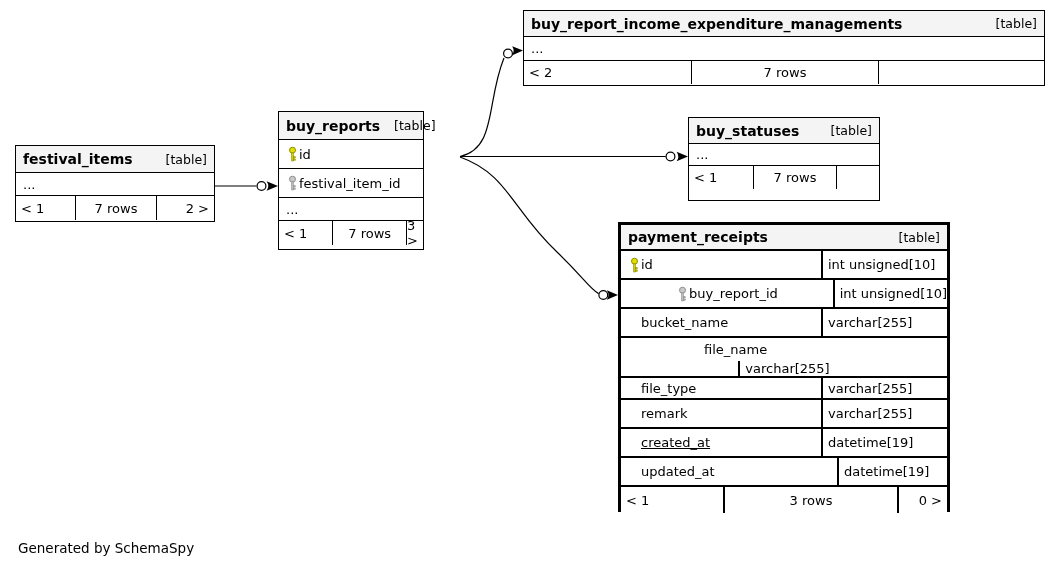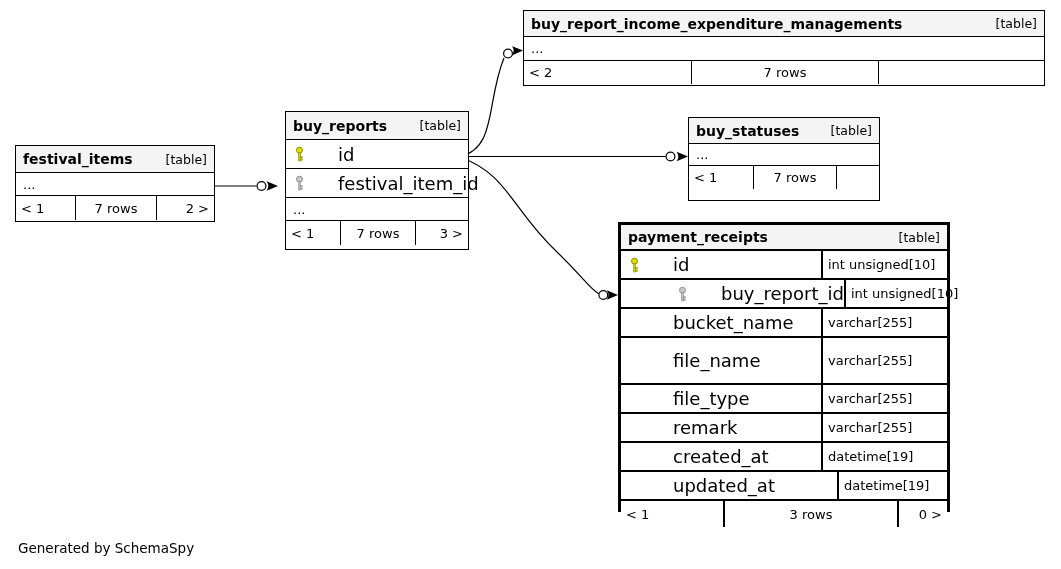--- a/index.html
+++ b/index.html
@@ -14,21 +14,21 @@
             border-bottom:1.5px solid #000;padding:0 7px;box-sizing:border-box;}
   .heavy .t-header{border-bottom:2px solid #000;}
   .t-name{font-weight:bold;font-size:14px;white-space:nowrap;}
   .t-tag{font-size:12.5px;white-space:nowrap;margin-left:14px;}
 
   .t-row{display:flex;align-items:center;box-sizing:border-box;border-bottom:1.5px solid #000;background:#fff;}
   .heavy .t-row{border-bottom:2px solid #000;}
   .t-row:last-of-type{border-bottom:none;}
   .col-name-cell{display:flex;align-items:center;box-sizing:border-box;height:100%;}
   .key-slot{width:20px;display:inline-flex;justify-content:flex-start;padding-left:8px;box-sizing:border-box;flex:none;}
-  .col-name{font-size:18px;white-space:nowrap;margin-left:32px;}
+  .col-name{font-size:13px;white-space:nowrap;}
   .col-type-cell{box-sizing:border-box;height:100%;display:flex;align-items:center;border-left:2px solid #000;
                  padding-left:5px;font-size:13px;white-space:nowrap;flex:1;}
   .ellipsis-row{font-size:13px;padding-left:7px;}
 
   .t-footer{display:flex;box-sizing:border-box;background:#fff;}
   .f-cell{display:flex;align-items:center;box-sizing:border-box;font-size:13px;height:100%;}
   .f-cell + .f-cell{border-left:1.5px solid #000;}
   .heavy .f-cell + .f-cell{border-left:2px solid #000;}
   .f-left{justify-content:flex-start;padding-left:5px;}
   .f-center{justify-content:center;}
@@ -86,21 +86,21 @@
       <span class="t-tag">[table]</span>
     </div>
     <div class="t-row ellipsis-row" style="height:23px;">...</div>
     <div class="t-footer" style="height:24px;">
       <span class="f-cell f-left" style="width:59px;">&lt; 1</span>
       <span class="f-cell f-center" style="width:81px;">7 rows</span>
       <span class="f-cell f-right" style="flex:1;">2 &gt;</span>
     </div>
   </div>
 
-  <div class="table-node" style="left:285px;top:111px;width:184px;height:139px;">
+  <div class="table-node" style="left:278px;top:111px;width:146px;height:139px;">
     <div class="t-header" style="height:28px;">
       <span class="t-name">buy_reports</span>
       <span class="t-tag">[table]</span>
     </div>
     <div class="t-row" style="height:29px;">
       <span class="key-slot">
         <svg class="key-icon" width="11" height="16" viewBox="0 0 11 16">
           <circle cx="5.5" cy="4.2" r="3" fill="#dfdf00" stroke="#8e8e00" stroke-width="1"></circle>
           <path d="M4.6 6.8 H6.4 V15 H4.6 Z M6.4 10.6 H8.3 V11.9 H6.4 Z M6.4 13 H8.3 V14.3 H6.4 Z" fill="#dfdf00" stroke="#8e8e00" stroke-width="0.7"></path>
         </svg>
@@ -170,46 +170,46 @@
     </div>
 
     <div class="t-row" style="height:29px;">
       <span class="col-name-cell" style="width:200px;">
         <span class="key-slot"></span>
         <span class="col-name">bucket_name</span>
       </span>
       <span class="col-type-cell">varchar[255]</span>
     </div>
 
-    <div class="t-row" style="height:47px;">
+    <div class="t-row" style="height:40px;flex-direction:column;">
       <span class="col-name-cell" style="width:200px;">
         <span class="key-slot"></span>
         <span class="col-name">file_name</span>
       </span>
       <span class="col-type-cell">varchar[255]</span>
     </div>
 
-    <div class="t-row" style="height:29px;">
+    <div class="t-row" style="height:22px;">
       <span class="col-name-cell" style="width:200px;">
         <span class="key-slot"></span>
         <span class="col-name">file_type</span>
       </span>
       <span class="col-type-cell">varchar[255]</span>
     </div>
 
     <div class="t-row" style="height:29px;">
       <span class="col-name-cell" style="width:200px;">
         <span class="key-slot"></span>
         <span class="col-name">remark</span>
       </span>
       <span class="col-type-cell">varchar[255]</span>
     </div>
 
     <div class="t-row" style="height:29px;">
-      <span class="col-name-cell" style="width:200px;">
+      <span class="col-name-cell" style="width:200px;text-decoration:underline;">
         <span class="key-slot"></span>
         <span class="col-name">created_at</span>
       </span>
       <span class="col-type-cell">datetime[19]</span>
     </div>
 
     <div class="t-row" style="height:29px;">
       <span class="col-name-cell" style="width:216px;">
         <span class="key-slot"></span>
         <span class="col-name">updated_at</span>

